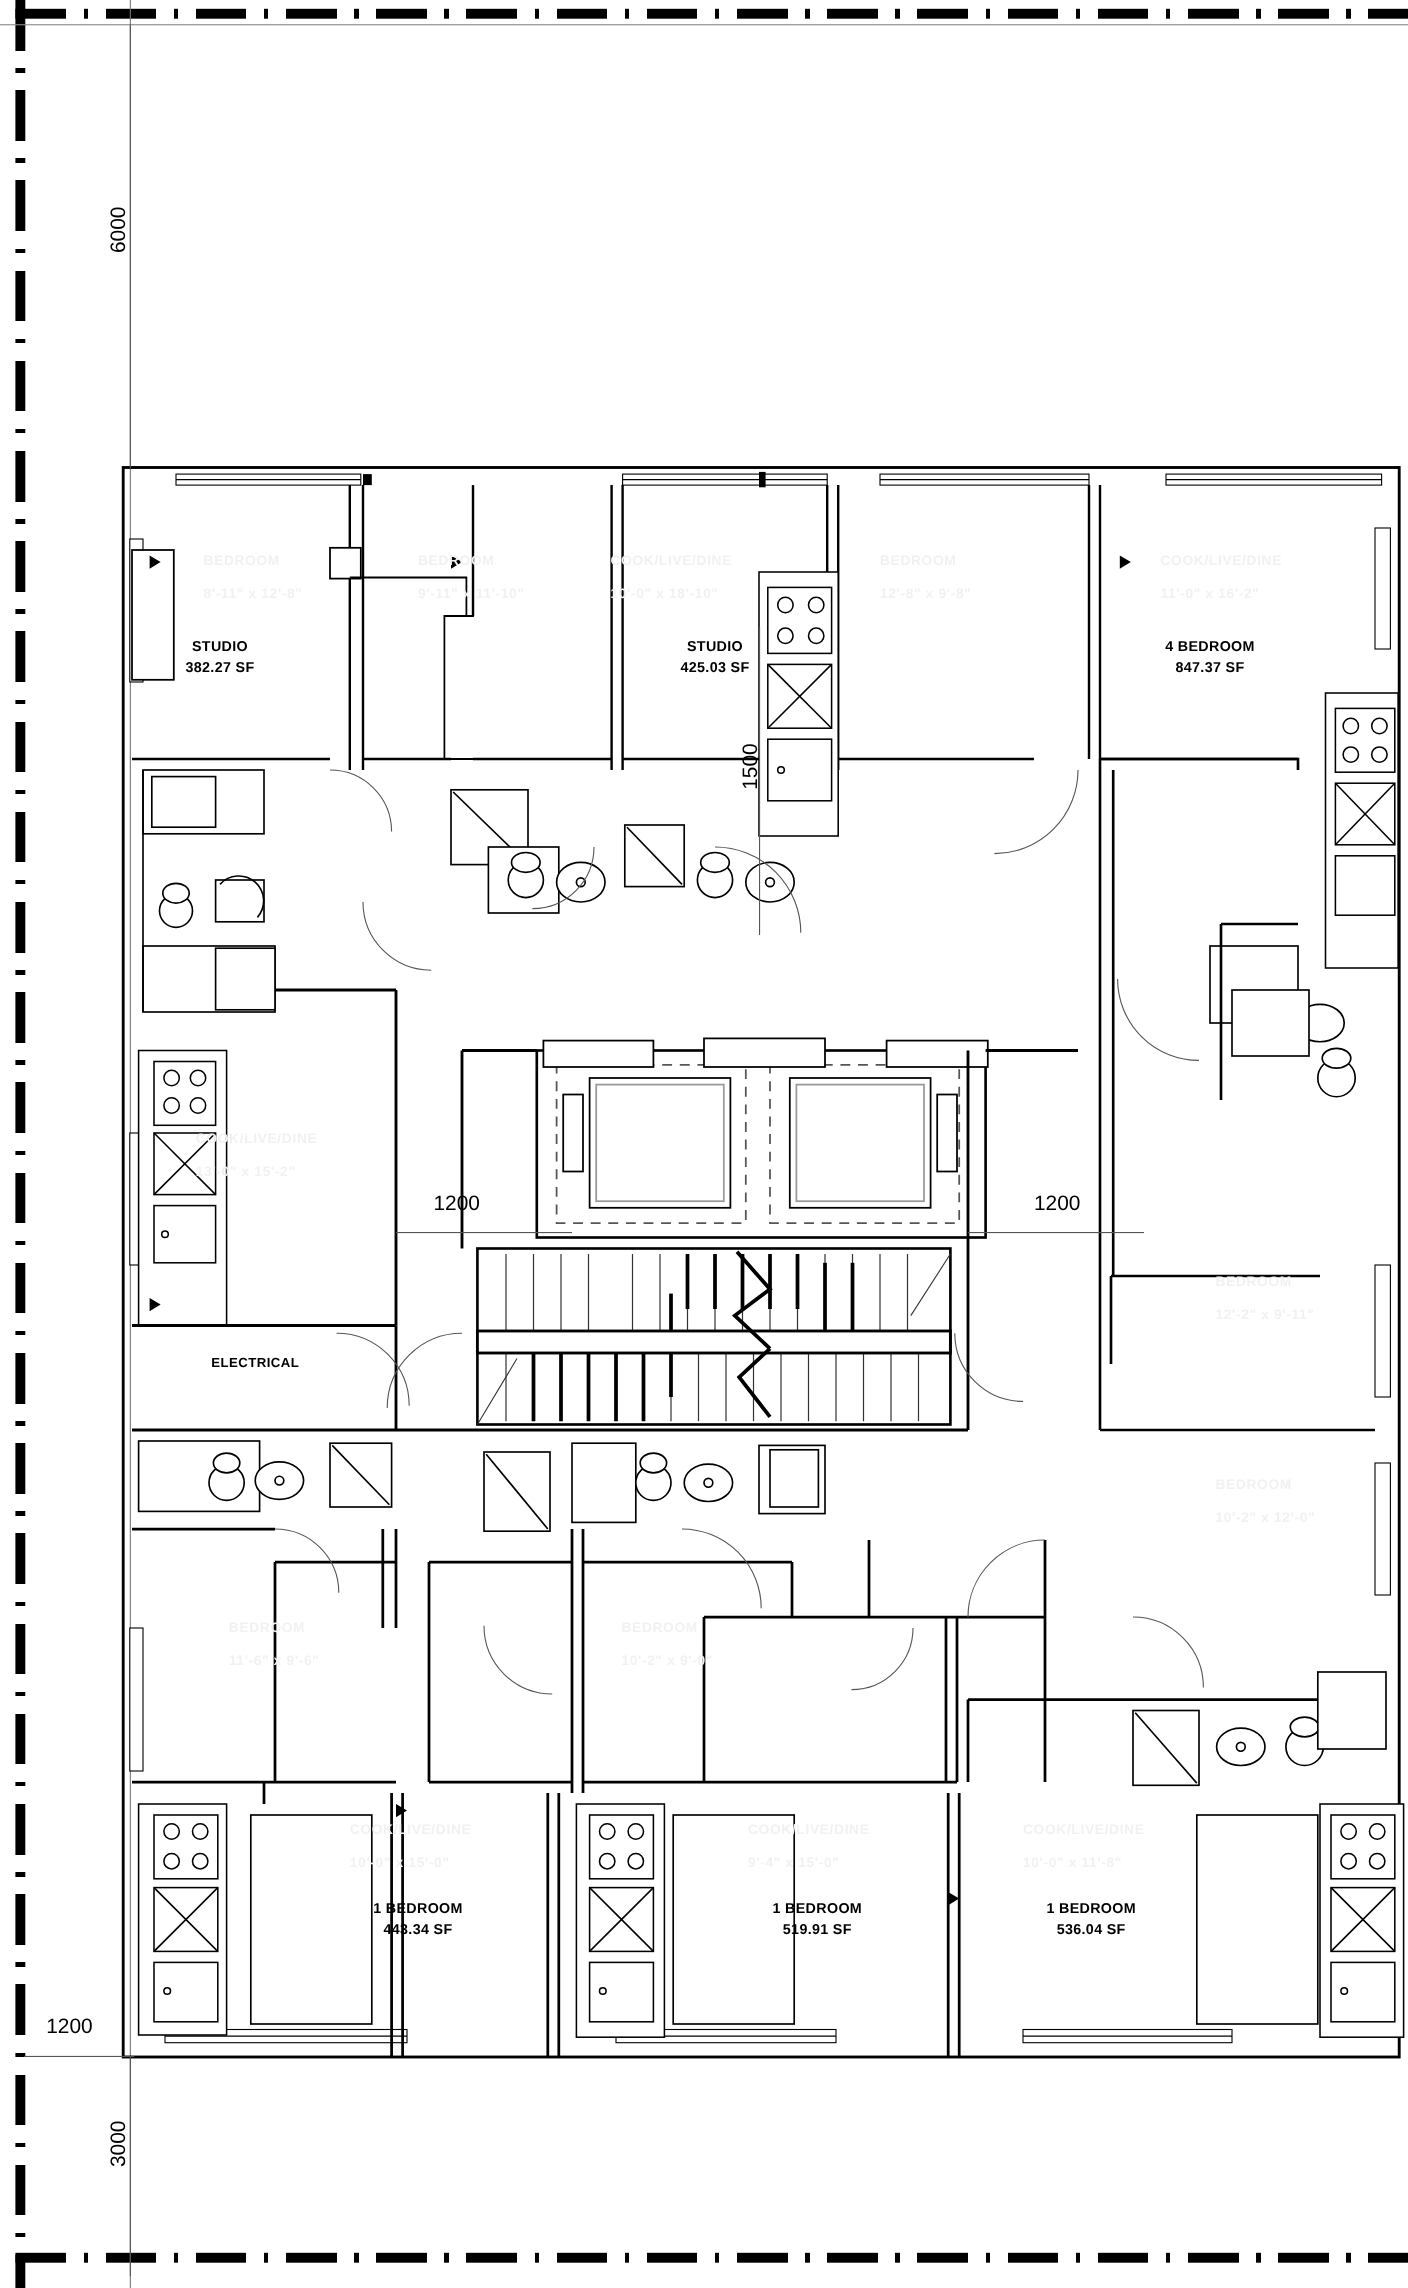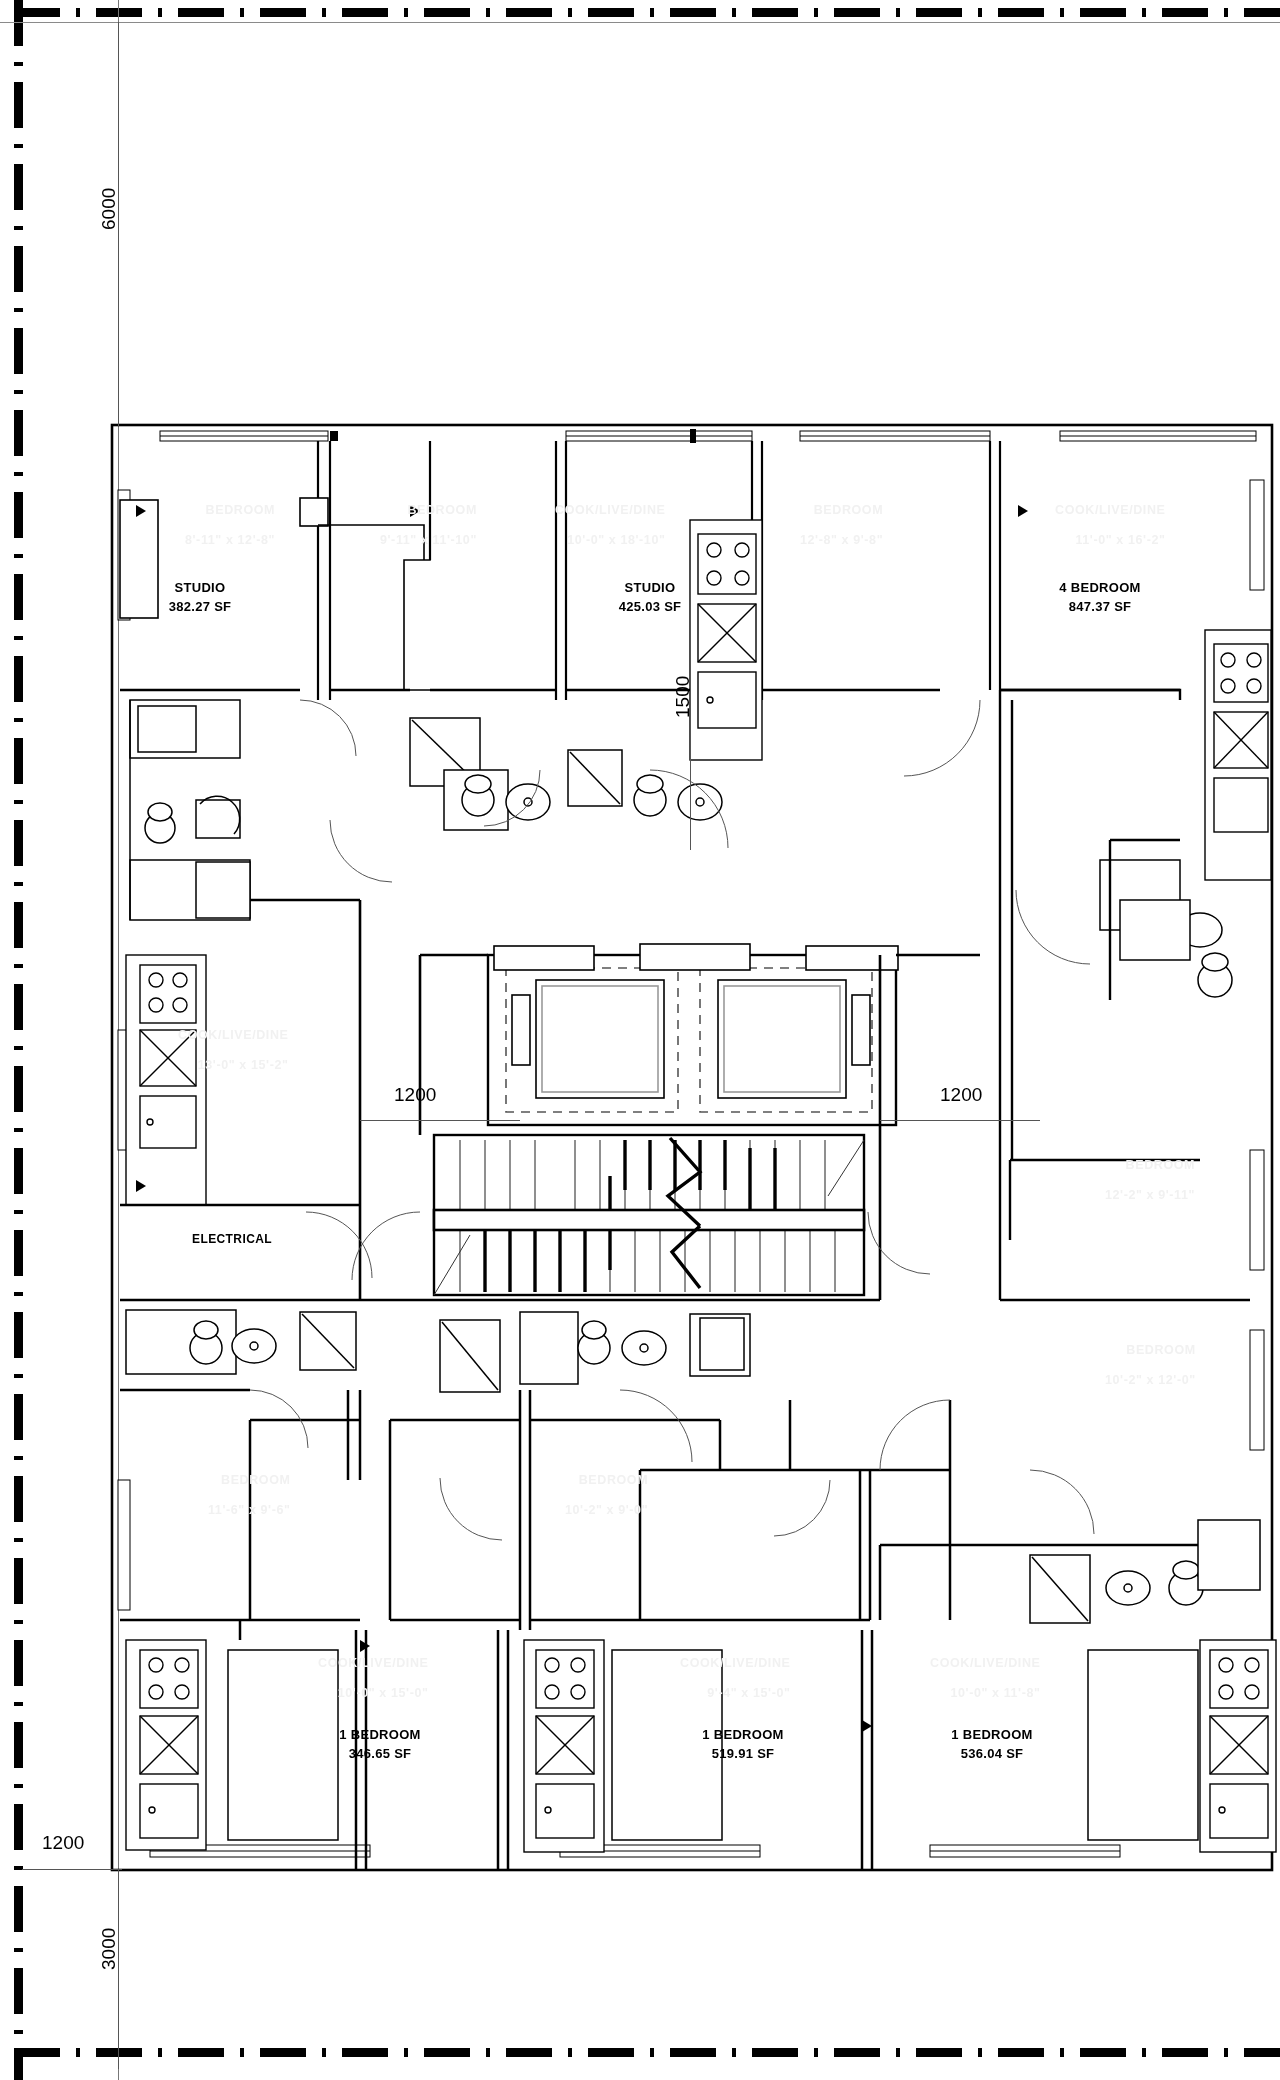--- a/index.html
+++ b/index.html
@@ -6,21 +6,21 @@
   html,body{margin:0;padding:0;background:#ffffff;}
   body{font-family:"Liberation Sans",sans-serif;}
   #sheet{position:relative;width:1280px;height:2080px;background:#fff;overflow:hidden;}
 
   
   .rlabel{position:absolute;color:#000;font-size:13px;font-weight:700;letter-spacing:.3px;
           text-align:center;white-space:nowrap;line-height:19px;font-family:Liberation Sans, sans-serif;}
   .rlabel .sf{display:block;font-weight:700;}
 
   .faded{position:absolute;color:#f1f1f1;font-size:12.5px;font-weight:700;letter-spacing:.6px;
-         white-space:nowrap;text-align:right;line-height:30px;font-family:"Liberation Sans",sans-serif;}
+         white-space:nowrap;text-align:left;line-height:30px;font-family:"Liberation Sans",sans-serif;}
 
   .dimtxt{position:absolute;color:#000;font-size:19px;font-weight:400;white-space:nowrap;
           font-family:"Liberation Sans",sans-serif;}
   .dimtxt.vert{transform:rotate(-90deg);transform-origin:left top;}
 
   .elec{position:absolute;color:#000;font-size:12px;font-weight:700;letter-spacing:.4px;white-space:nowrap;}
 
   
   .propline-v{position:absolute;width:9px;
     background:repeating-linear-gradient(to bottom,#000 0 46px,transparent 46px 62px,#000 62px 66px,transparent 66px 82px);}
@@ -537,21 +537,21 @@
   <div class="rlabel" style="left:570px; top:578px; width:160px;">
     <span>STUDIO</span>
     <span class="sf">425.03 SF</span>
   </div>
   <div class="rlabel" style="left:1010px; top:578px; width:180px;">
     <span>4 BEDROOM</span>
     <span class="sf">847.37 SF</span>
   </div>
   <div class="rlabel" style="left:300px; top:1725px; width:160px;">
     <span>1 BEDROOM</span>
-    <span class="sf">346.65 SF</span>
+    <span class="sf">443.34 SF</span>
   </div>
   <div class="rlabel" style="left:663px; top:1725px; width:160px;">
     <span>1 BEDROOM</span>
     <span class="sf">519.91 SF</span>
   </div>
   <div class="rlabel" style="left:912px; top:1725px; width:160px;">
     <span>1 BEDROOM</span>
     <span class="sf">536.04 SF</span>
   </div>
 

